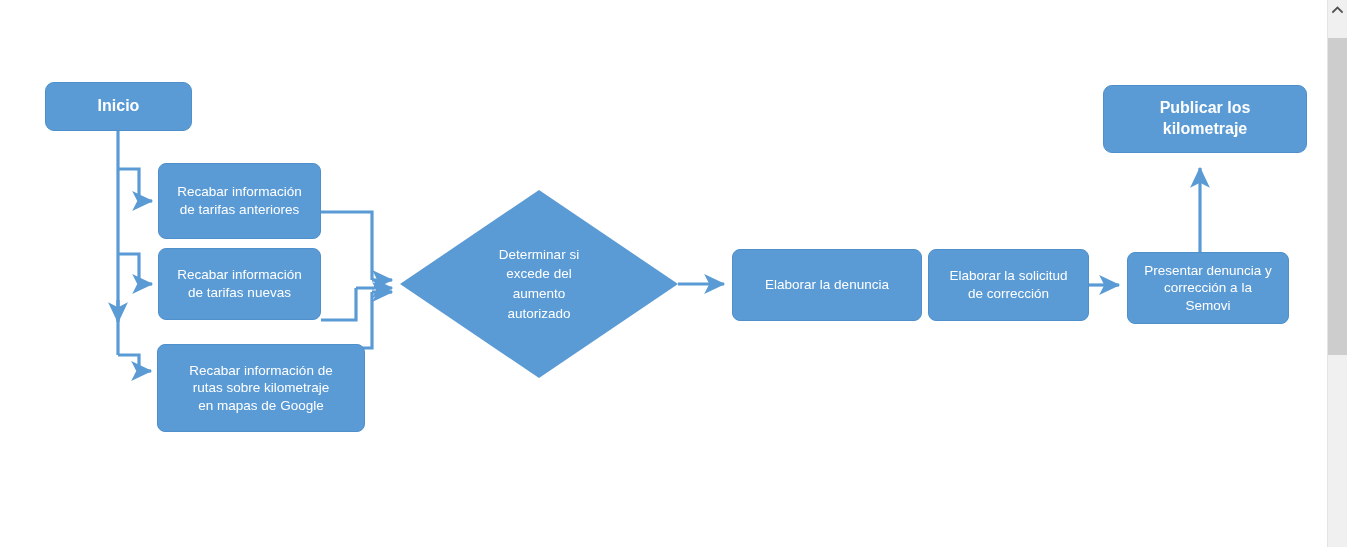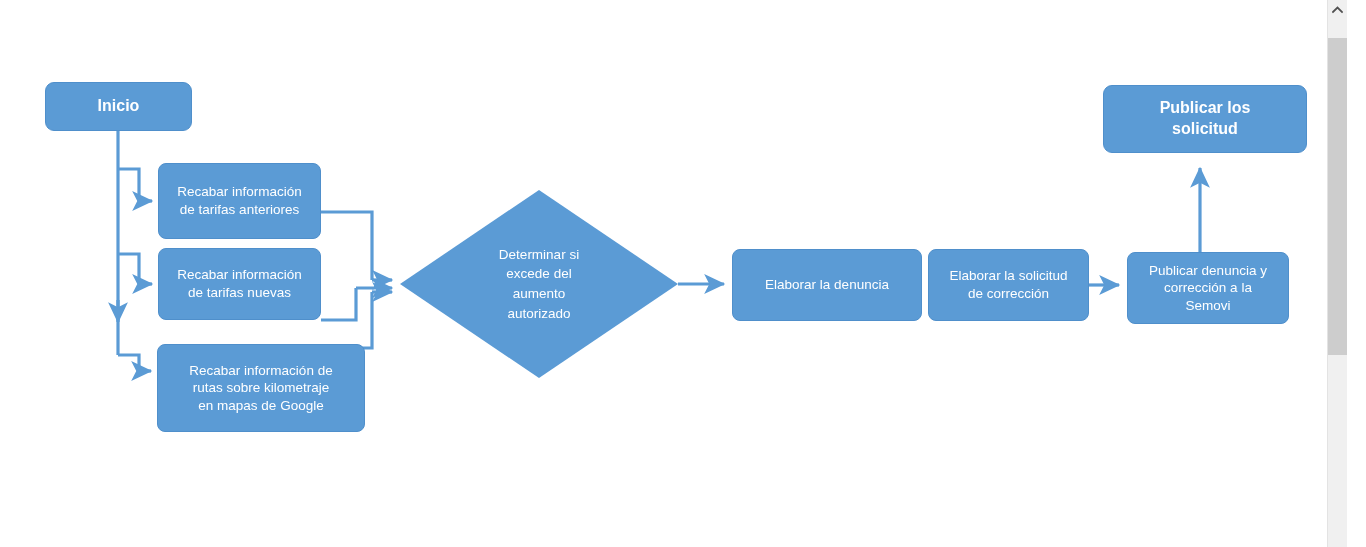--- a/index.html
+++ b/index.html
@@ -199,28 +199,28 @@
   <div class="node process" style="left:732px; top:249px; width:190px; height:72px;">
     <span class="label">Elaborar la denuncia</span>
   </div>
 
   <div class="node process" style="left:928px; top:249px; width:161px; height:72px;">
     <span class="label">Elaborar la solicitud
 de corrección</span>
   </div>
 
   <div class="node process" style="left:1127px; top:252px; width:162px; height:72px;">
-    <span class="label">Publicar denuncia y
+    <span class="label">Presentar denuncia y
 corrección a la
 Semovi</span>
   </div>
 
   <div class="node terminator" style="left:1103px; top:85px; width:204px; height:68px;">
     <span class="label">Publicar los
-solicitud</span>
+kilometraje</span>
   </div>
 
   <div id="scrollbar">
     <div id="scroll-track"></div>
     <div id="scroll-up-btn">
       <svg width="11" height="8" viewBox="0 0 11 8" xmlns="http://www.w3.org/2000/svg">
         <path d="M1,6 L5.5,1.6 L10,6" stroke="#505050" stroke-width="1.8" fill="none" stroke-linecap="square"></path>
       </svg>
     </div>
     <div id="scroll-thumb"></div>

